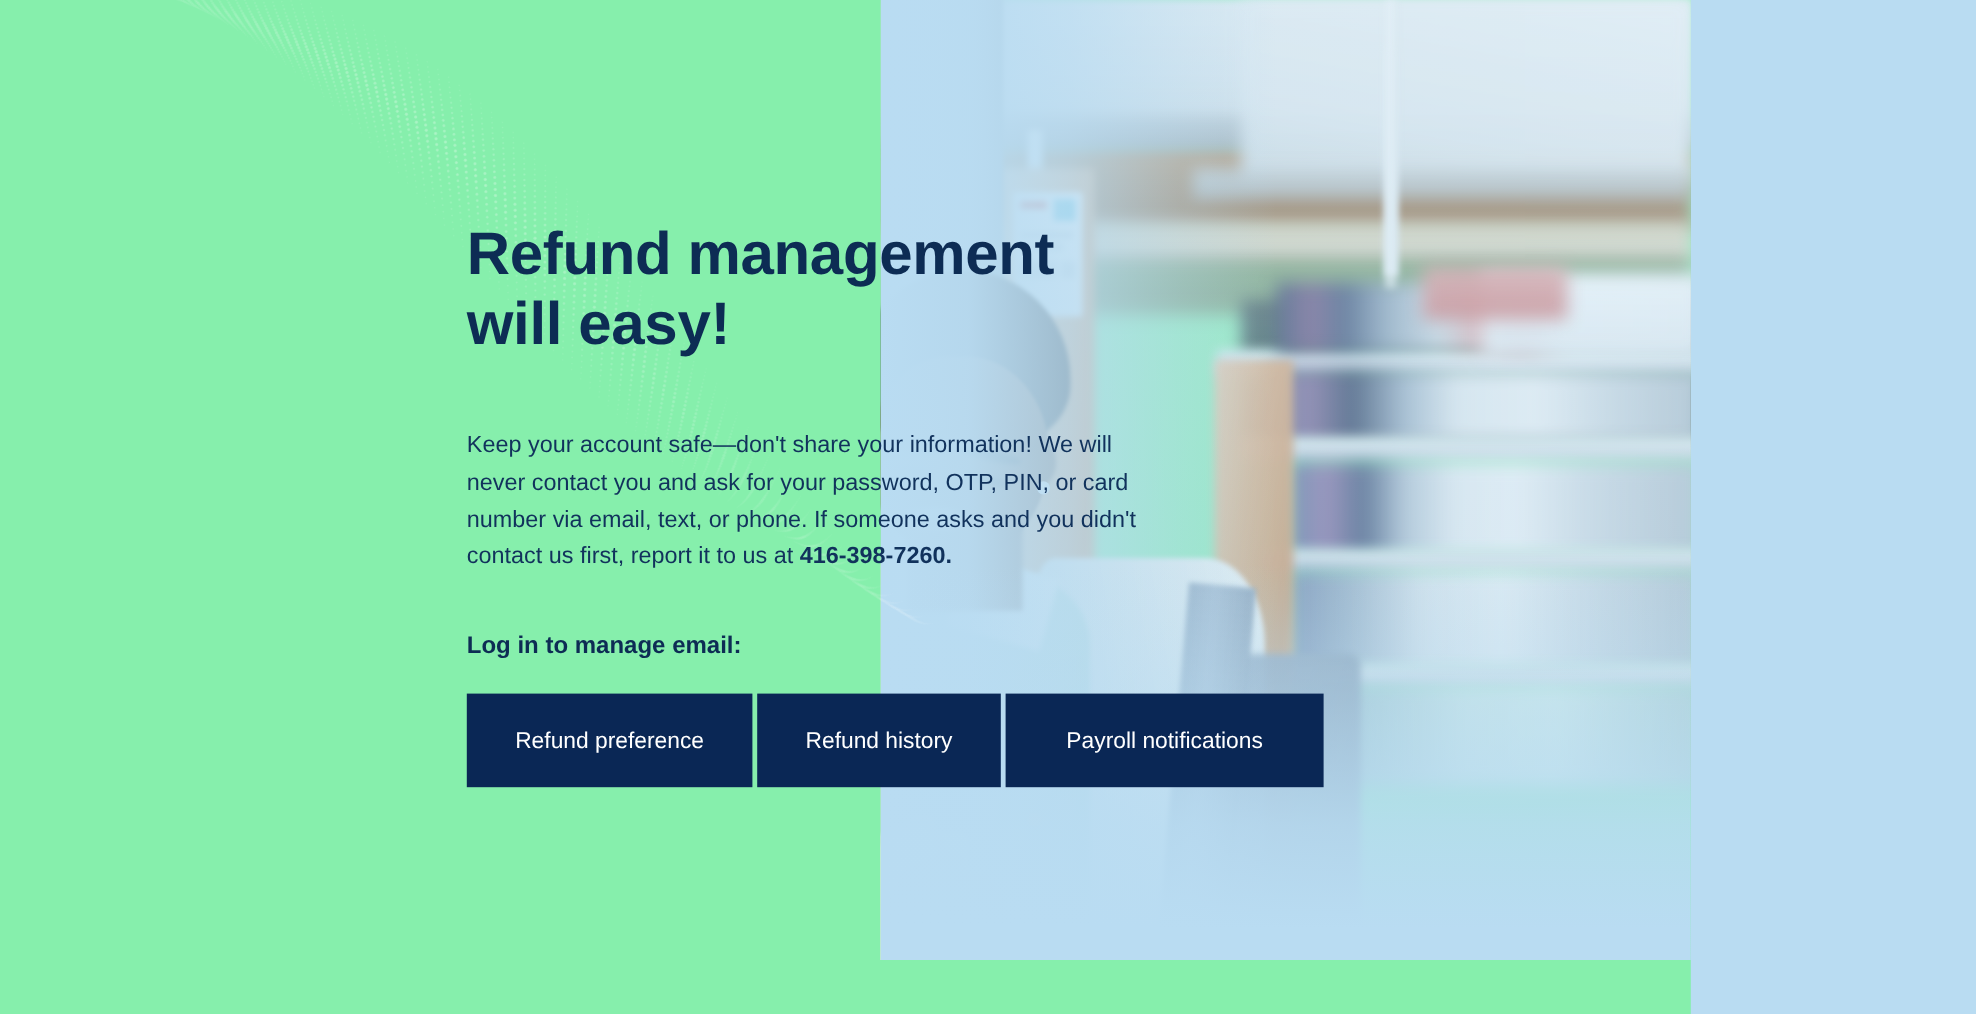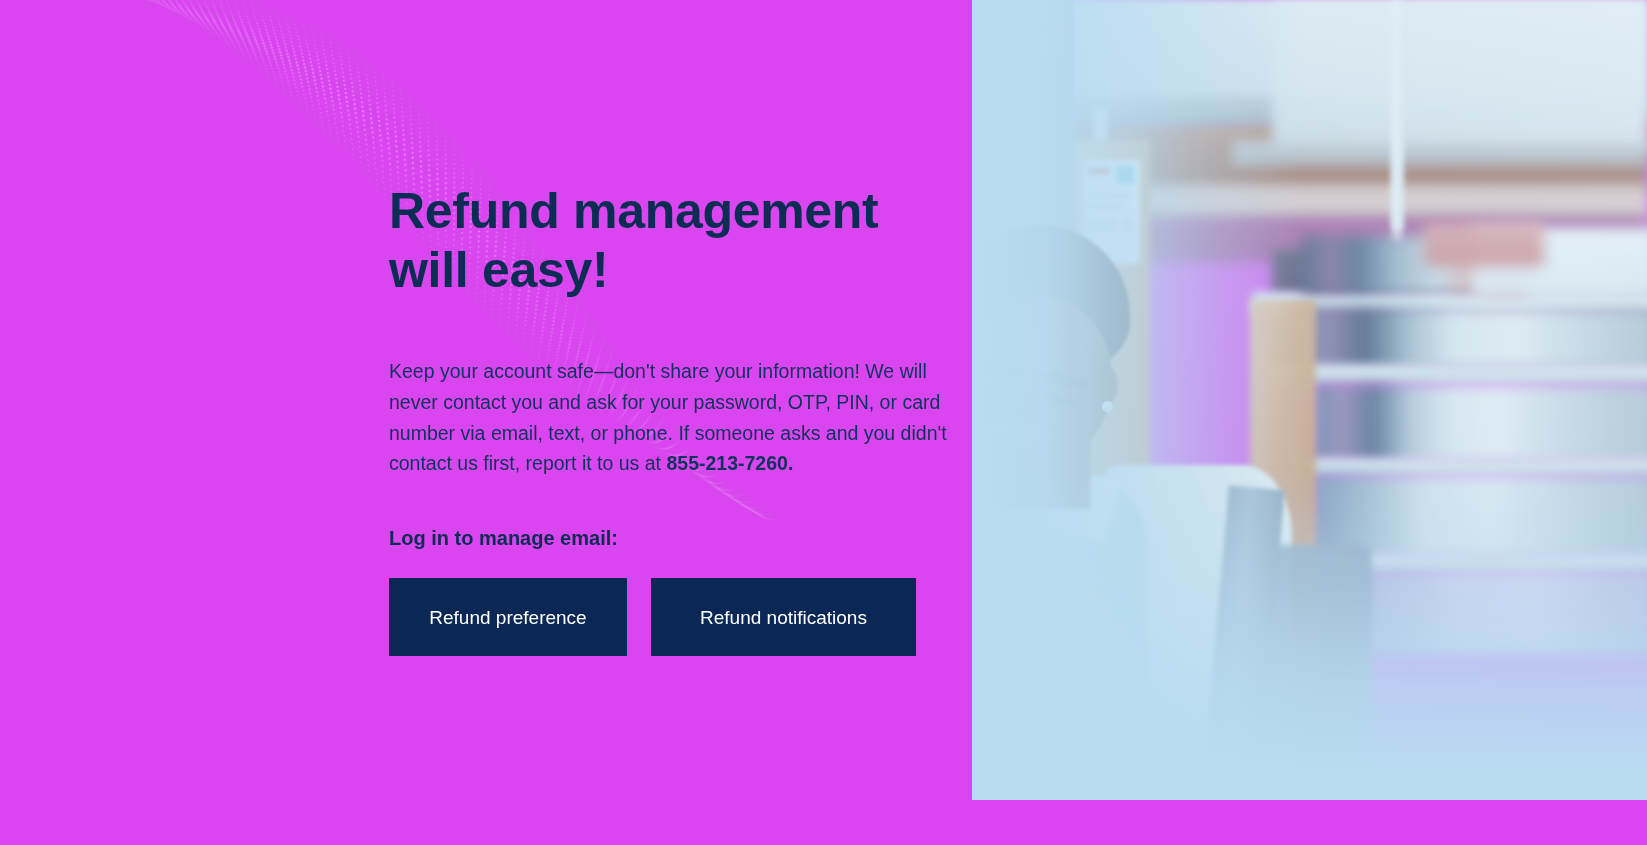--- a/index.html
+++ b/index.html
@@ -6,22 +6,22 @@
   html,body{width:1647px;height:845px;overflow:hidden}
   body{
     font-family:"Liberation Sans",sans-serif;
     background:#b9dcf2;
     position:relative;
   }
 
   
   #hero{
     position:absolute;inset:0;
-    width:1647px;height:845px;
-    background:#d946ef;
+    width:1409px;height:845px;
+    background:#86efac;
     overflow:hidden;
   }
 
   
   .photo{
     position:absolute;
     top:0;right:0;
     width:675px;height:800px;
     overflow:hidden;
   }
@@ -168,21 +168,21 @@
   }
   .body-copy{
     position:absolute;top:356px;left:0;width:580px;
     font-size:19.5px;line-height:1.58;color:#11325c;
   }
   .body-copy b{font-weight:bold}
   .cta-label{
     position:absolute;top:527px;left:0;
     font-size:20px;font-weight:bold;color:#0d2c54;
   }
-  .btn-row{position:absolute;top:578px;left:0;display:flex;gap:24px}
+  .btn-row{position:absolute;top:578px;left:0;display:flex;gap:4px}
   .btn{
     background:#0a2755;color:#ffffff;
     font-size:19px;line-height:1;
     height:78px;display:flex;align-items:center;justify-content:center;
     border:0;cursor:pointer;white-space:nowrap;
     font-family:"Liberation Sans",sans-serif;
   }
   .btn-1{width:238px}
   .btn-2{width:203px}
   .btn-3{width:265px}
@@ -2570,23 +2570,24 @@
   </svg>
 
   <div class="content">
 
     <h1 class="headline">
       <span>Refund management</span><br>
       <span>will easy!</span>
     </h1>
 
     <p class="body-copy">
-      <span>Keep your account safe—don't share your information! We will never contact you and ask for your password, OTP, PIN, or card number via email, text, or phone. If someone asks and you didn't contact us first, report it to us at </span><b>855-213-7260.</b>
+      <span>Keep your account safe—don't share your information! We will never contact you and ask for your password, OTP, PIN, or card number via email, text, or phone. If someone asks and you didn't contact us first, report it to us at </span><b>416-398-7260.</b>
     </p>
 
     <div class="cta-label">Log in to manage email:</div>
 
     <div class="btn-row">
       <button class="btn btn-1">Refund preference</button>
-      <button class="btn btn-3">Refund notifications</button>
+      <button class="btn btn-2">Refund history</button>
+      <button class="btn btn-3">Payroll notifications</button>
     </div>
   </div>
 </div>
 
 </body></html>

